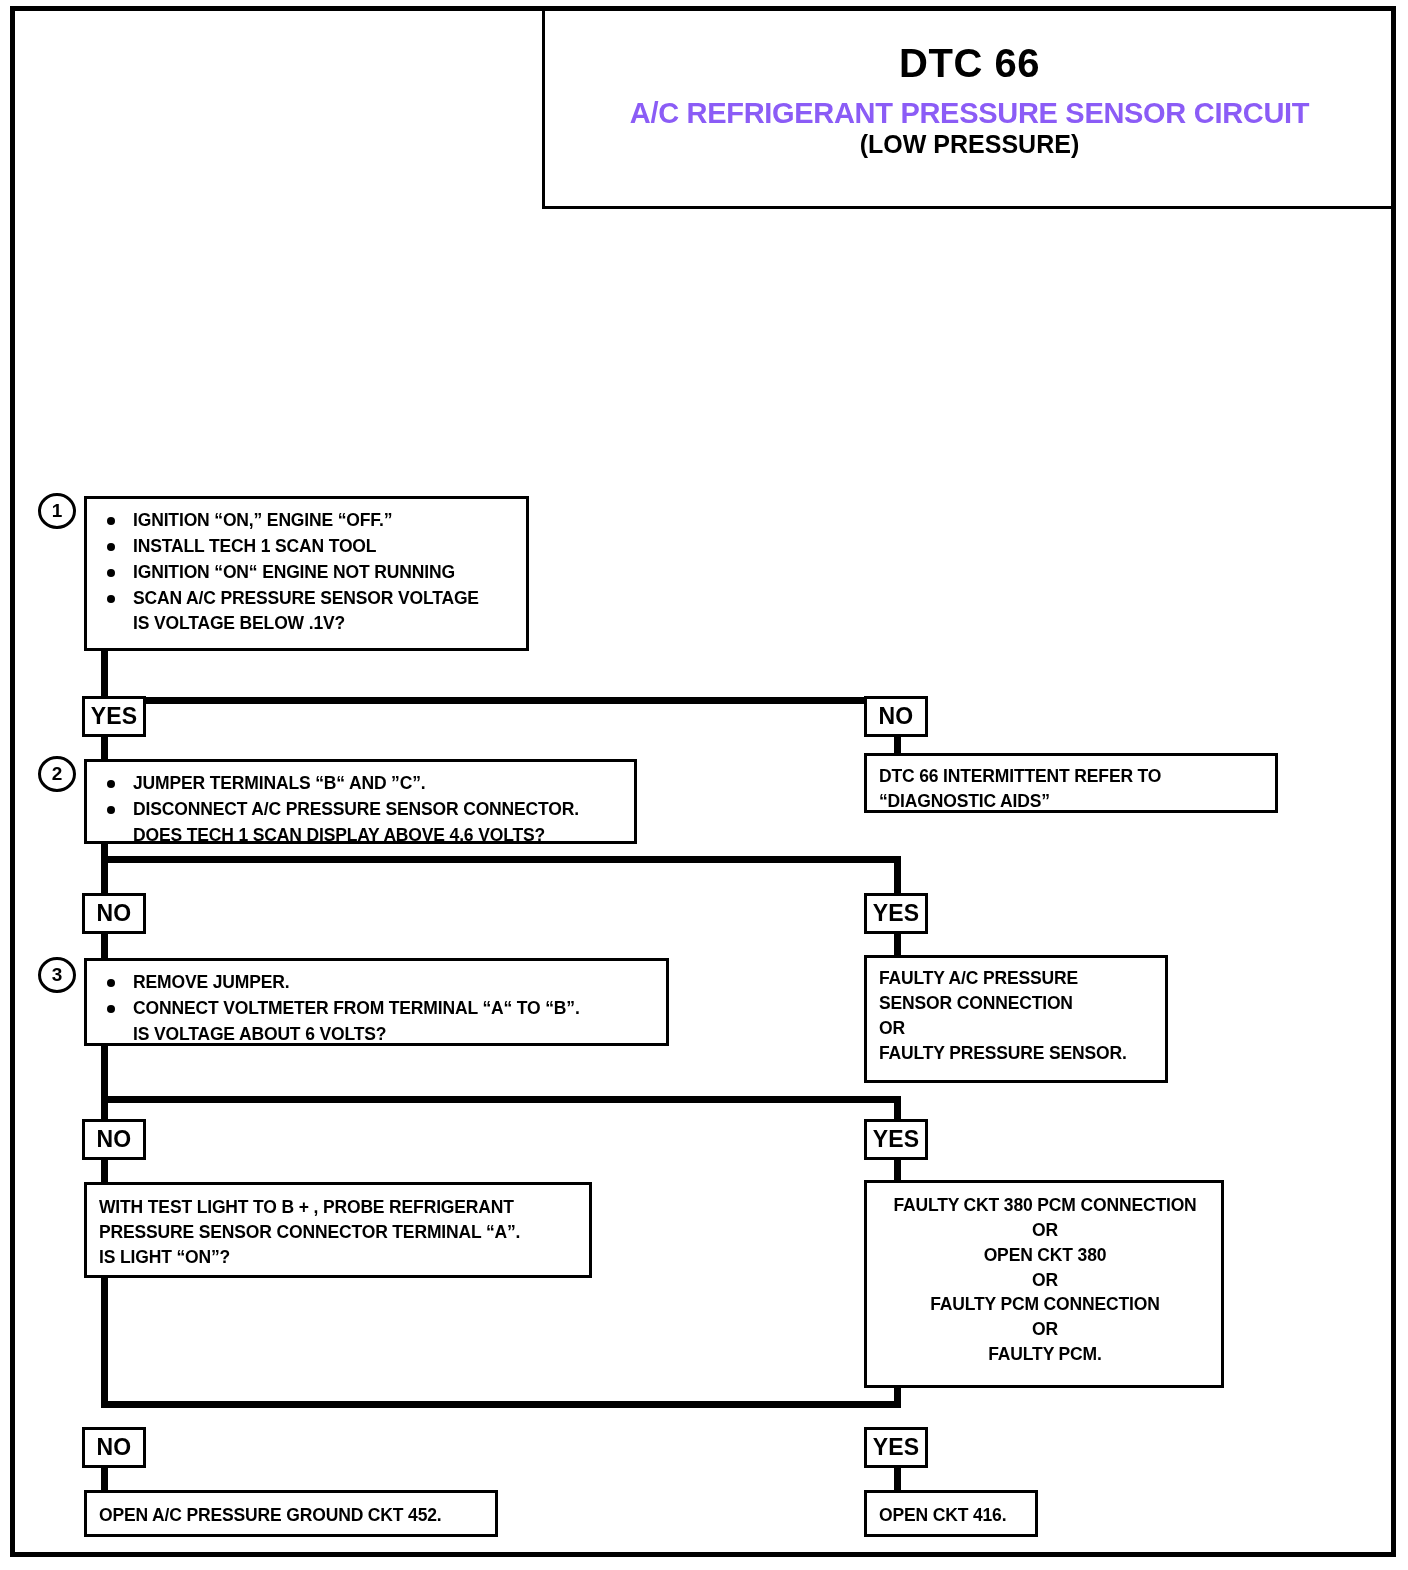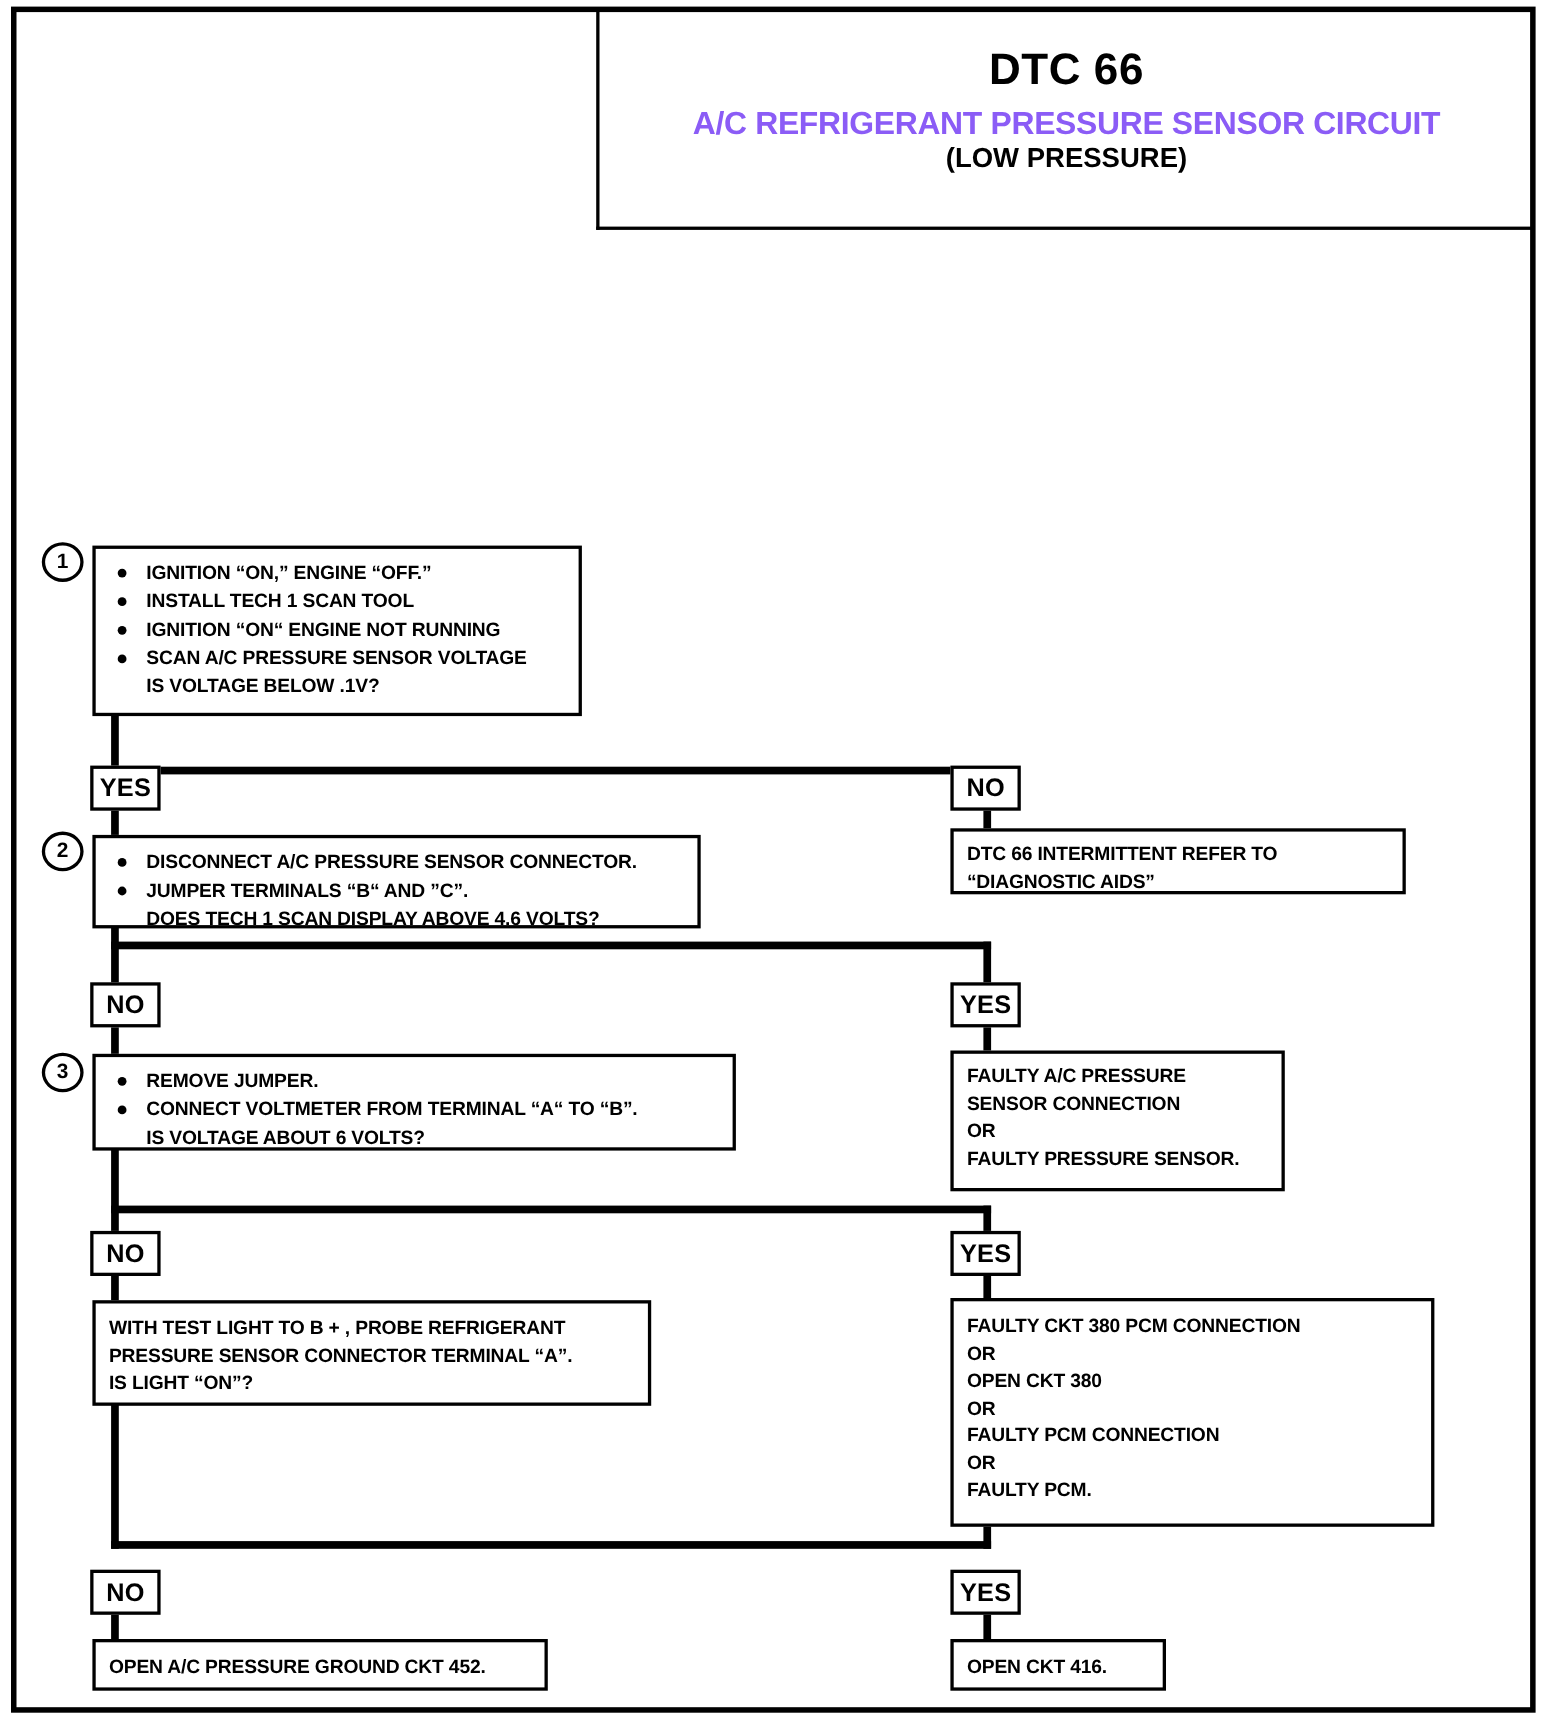--- a/index.html
+++ b/index.html
@@ -190,22 +190,22 @@
   <div class="branch-label" style="left:82px; top:696px;">YES</div>
   <div class="branch-label" style="left:864px; top:696px;">NO</div>
 
   <div class="vline" style="left:101px; top:735px; height:26px;"></div>
   <div class="vline" style="left:894px; top:735px; height:22px;"></div>
 
   <div class="step-circle" style="left:38px; top:756px;">2</div>
   <div class="node-box" style="left:84px; top:759px; width:553px; height:85px;">
     <div class="lines">
       <ul class="bullet-list">
+        <li><span class="dot"></span><span>JUMPER TERMINALS “B“ AND ”C”.</span></li>
         <li><span class="dot"></span><span>DISCONNECT A/C PRESSURE SENSOR CONNECTOR.</span></li>
-        <li><span class="dot"></span><span>JUMPER TERMINALS “B“ AND ”C”.</span></li>
         <li class="cont"><span>DOES TECH 1 SCAN DISPLAY ABOVE 4.6 VOLTS?</span></li>
       </ul>
     </div>
   </div>
 
   <div class="node-box" style="left:864px; top:753px; width:414px; height:60px;">
     <div class="lines plain-lines" style="padding-top:8px;">
       <div>DTC 66 INTERMITTENT REFER TO</div>
       <div>“DIAGNOSTIC AIDS”</div>
     </div>
@@ -252,21 +252,21 @@
   <div class="vline" style="left:894px; top:1158px; height:22px;"></div>
 
   <div class="node-box" style="left:84px; top:1182px; width:508px; height:96px;">
     <div class="lines plain-lines" style="padding-top:10px;">
       <div>WITH TEST LIGHT TO B + , PROBE REFRIGERANT</div>
       <div>PRESSURE SENSOR CONNECTOR TERMINAL “A”.</div>
       <div>IS LIGHT “ON”?</div>
     </div>
   </div>
 
-  <div class="node-box" style="left:864px; top:1180px; width:440px; height:208px;">
+  <div class="node-box" style="left:864px; top:1180px; width:360px; height:208px;text-align:center;">
     <div class="lines plain-lines" style="padding-top:10px;">
       <div>FAULTY CKT 380 PCM CONNECTION</div>
       <div>OR</div>
       <div>OPEN CKT 380</div>
       <div>OR</div>
       <div>FAULTY PCM CONNECTION</div>
       <div>OR</div>
       <div>FAULTY PCM.</div>
     </div>
   </div>
@@ -280,19 +280,19 @@
 
   <div class="vline" style="left:101px; top:1466px; height:26px;"></div>
   <div class="vline" style="left:894px; top:1466px; height:26px;"></div>
 
   <div class="node-box" style="left:84px; top:1490px; width:414px; height:47px;">
     <div class="lines plain-lines" style="padding-top:10px;">
       <div>OPEN A/C PRESSURE GROUND CKT 452.</div>
     </div>
   </div>
 
-  <div class="node-box" style="left:864px; top:1490px; width:196px; height:47px;">
+  <div class="node-box" style="left:864px; top:1490px; width:174px; height:47px;">
     <div class="lines plain-lines" style="padding-top:10px;">
       <div>OPEN CKT 416.</div>
     </div>
   </div>
 
 </div>
 
 </body></html>

